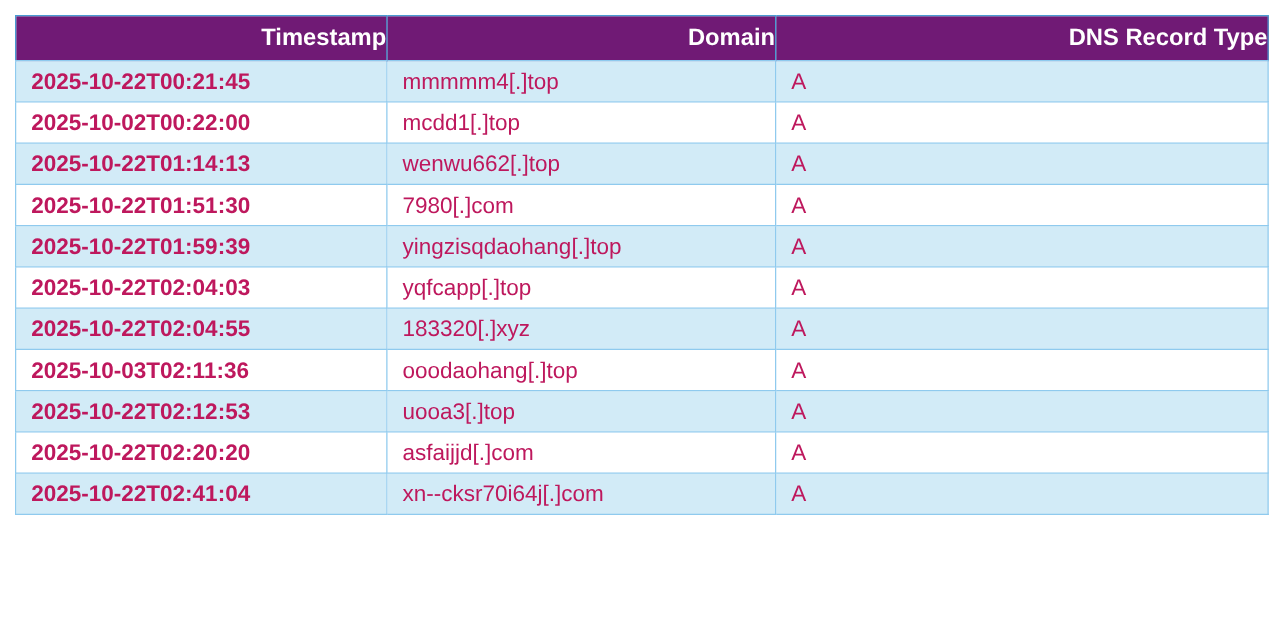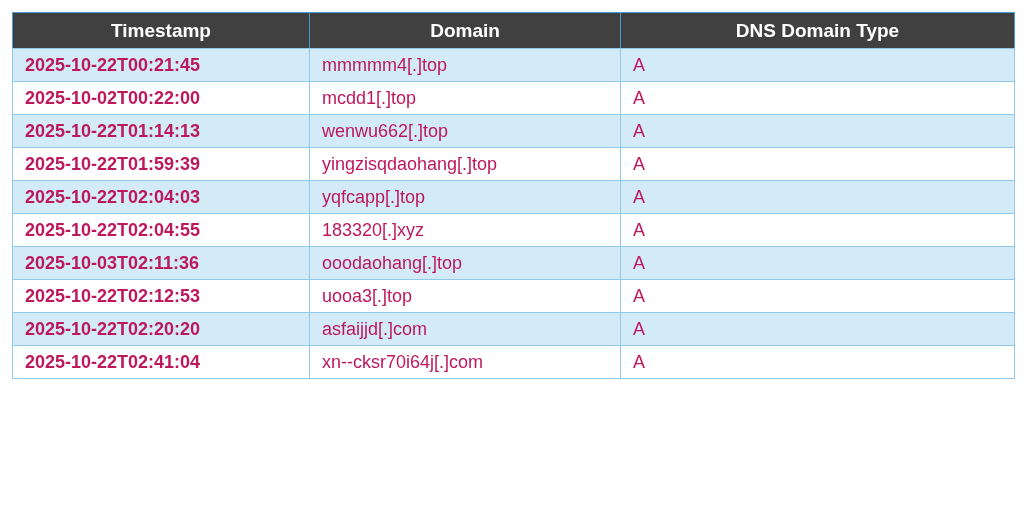--- a/index.html
+++ b/index.html
@@ -19,27 +19,27 @@
     table {
       border-collapse: collapse;
       width: 1002px;
       table-layout: fixed;
       font-family: "Liberation Sans", "DejaVu Sans", sans-serif;
     }
     col.c1 { width: 297px; }
     col.c2 { width: 311px; }
     col.c3 { width: 394px; }
     thead th {
-      background: #404040;
+      background: #701a75;
       color: #ffffff;
       font-weight: bold;
       font-size: 19px;
       height: 35px;
       padding: 0;
-      text-align: center;
+      text-align: right;
       border: 1.5px solid #4a9bd1;
       border-bottom: 1.5px solid #8fcaee;
     }
     tbody td {
       height: 32px;
       padding: 0 0 0 12px;
       font-size: 18px;
       color: #be185d;
       border: 1.5px solid #8fcaee;
       white-space: nowrap;
@@ -59,37 +59,42 @@
   <table>
     <colgroup>
       <col class="c1">
         <col class="c2">
         <col class="c3">
     </colgroup>
     <thead>
       <tr>
         <th>Timestamp</th>
         <th>Domain</th>
-        <th>DNS Domain Type</th>
+        <th>DNS Record Type</th>
       </tr>
     </thead>
     <tbody id="tbody">
     <tr>
           <td class="ts">2025-10-22T00:21:45</td>
           <td class="dom">mmmmm4[.]top</td>
           <td class="rt">A</td>
         </tr>
         <tr>
           <td class="ts">2025-10-02T00:22:00</td>
           <td class="dom">mcdd1[.]top</td>
           <td class="rt">A</td>
         </tr>
         <tr>
           <td class="ts">2025-10-22T01:14:13</td>
           <td class="dom">wenwu662[.]top</td>
+          <td class="rt">A</td>
+        </tr>
+        <tr>
+          <td class="ts">2025-10-22T01:51:30</td>
+          <td class="dom">7980[.]com</td>
           <td class="rt">A</td>
         </tr>
         <tr>
           <td class="ts">2025-10-22T01:59:39</td>
           <td class="dom">yingzisqdaohang[.]top</td>
           <td class="rt">A</td>
         </tr>
         <tr>
           <td class="ts">2025-10-22T02:04:03</td>
           <td class="dom">yqfcapp[.]top</td>

